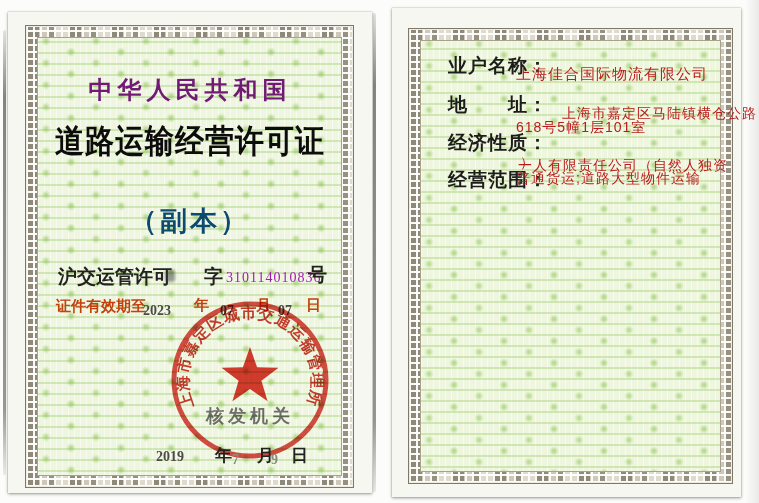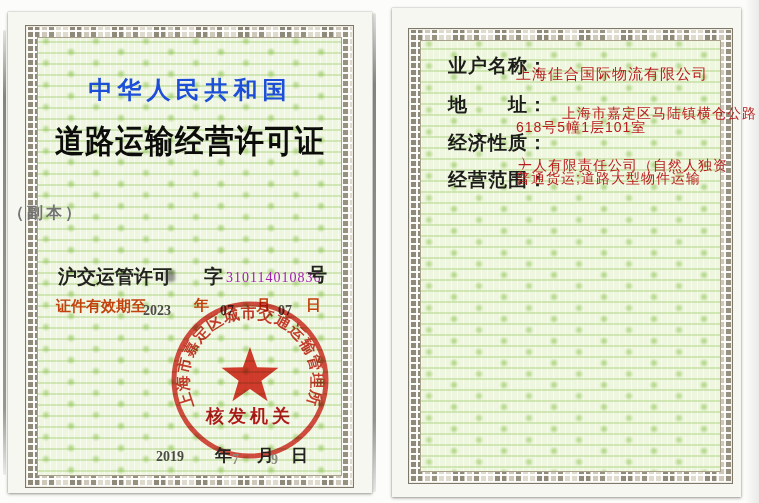--- a/index.html
+++ b/index.html
@@ -43,41 +43,41 @@
     background-image:
       radial-gradient(circle, rgba(141,196,84,.55) 1.4px, rgba(141,196,84,.25) 3px, rgba(141,196,84,0) 5px),
       radial-gradient(circle, rgba(141,196,84,.5) 1.4px, rgba(141,196,84,.22) 3px, rgba(141,196,84,0) 5px),
       repeating-linear-gradient(0deg, rgba(146,198,90,0) 0 3px, rgba(146,198,90,.34) 3px 5px, rgba(146,198,90,0) 5px 11px),
       repeating-linear-gradient(90deg, rgba(255,255,255,.55) 0 1.5px, rgba(255,255,255,0) 1.5px 6px);
     background-size:50px 22px, 50px 22px, auto, auto;
     background-position:8px 3px, 33px 14px, 0 0, 0 0;
   }
   
   .abs{position:absolute;white-space:nowrap;}
-  #country-title{left:0;right:0;top:62px;text-align:center;font-size:24px;font-weight:600;letter-spacing:5px;color:#1d4ed8;}
+  #country-title{left:0;right:0;top:62px;text-align:center;font-size:24px;font-weight:600;letter-spacing:5px;color:#701a75;}
   #cert-title{left:0;right:0;top:110px;text-align:center;font-size:29px;font-weight:900;letter-spacing:1px;color:#0c0c0a;transform:scaleY(1.12);}
-  #copy-label{left:0;right:0;top:191px;font-size:16px;font-weight:600;letter-spacing:3px;color:#737373;}
+  #copy-label{left:0;right:0;top:191px;text-align:center;font-size:27px;font-weight:600;letter-spacing:3px;color:#0c4a6e;}
   .field-line{font-size:19px;font-weight:700;color:#22221f;}
   #lic-prefix{left:50px;top:252px;}
   #lic-smudge{left:157px;top:258px;width:10px;height:12px;background:rgba(60,60,60,.5);border-radius:3px;filter:blur(1.5px);}
   #lic-zi{left:196px;top:252px;}
   #lic-num{left:218px;top:258px;font-size:14px;letter-spacing:1px;color:#a21caf;font-weight:400;}
   #lic-hao{left:300px;top:250px;}
   .small-line{font-size:15px;font-weight:700;color:#c2410c;}
   #valid-label{left:48px;top:285px;}
   .tw{font-family:"Liberation Serif", serif;font-weight:700;color:#4c4c46;font-size:14px;}
   #valid-year{left:135px;top:291px;}
   #valid-y-unit{left:186px;top:284px;}
   #valid-month{left:212px;top:291px;}
   #valid-m-unit{left:248px;top:284px;}
   #valid-day{left:270px;top:291px;}
   #valid-d-unit{left:298px;top:284px;}
   
   #seal{left:157px;top:283px;width:170px;height:170px;mix-blend-mode:multiply;opacity:.9;}
-  #issuer-label{left:142px;top:392px;width:200px;text-align:center;font-size:18px;font-weight:600;letter-spacing:4px;color:#b91c1c;z-index:4;mix-blend-mode:multiply;}
+  #issuer-label{left:142px;top:392px;width:200px;text-align:center;font-size:18px;font-weight:600;letter-spacing:4px;color:#737373;z-index:4;mix-blend-mode:multiply;}
   #issue-year{left:148px;top:437px;}
   #issue-y-unit{left:207px;top:432px;font-size:17px;}
   #issue-month-sm{left:224px;top:440px;color:#8a8a80;}
   #issue-m-unit{left:249px;top:432px;font-size:17px;}
   #issue-day-sm{left:263px;top:440px;color:#8a8a80;}
   #issue-d-unit{left:283px;top:432px;font-size:17px;}
   .bd{font-weight:700;color:#22221e;}
   
   .r-label{font-size:19px;font-weight:800;color:#1c1c1a;letter-spacing:1px;}
   .r-value{font-size:14px;color:#b91c1c;letter-spacing:1px;}

